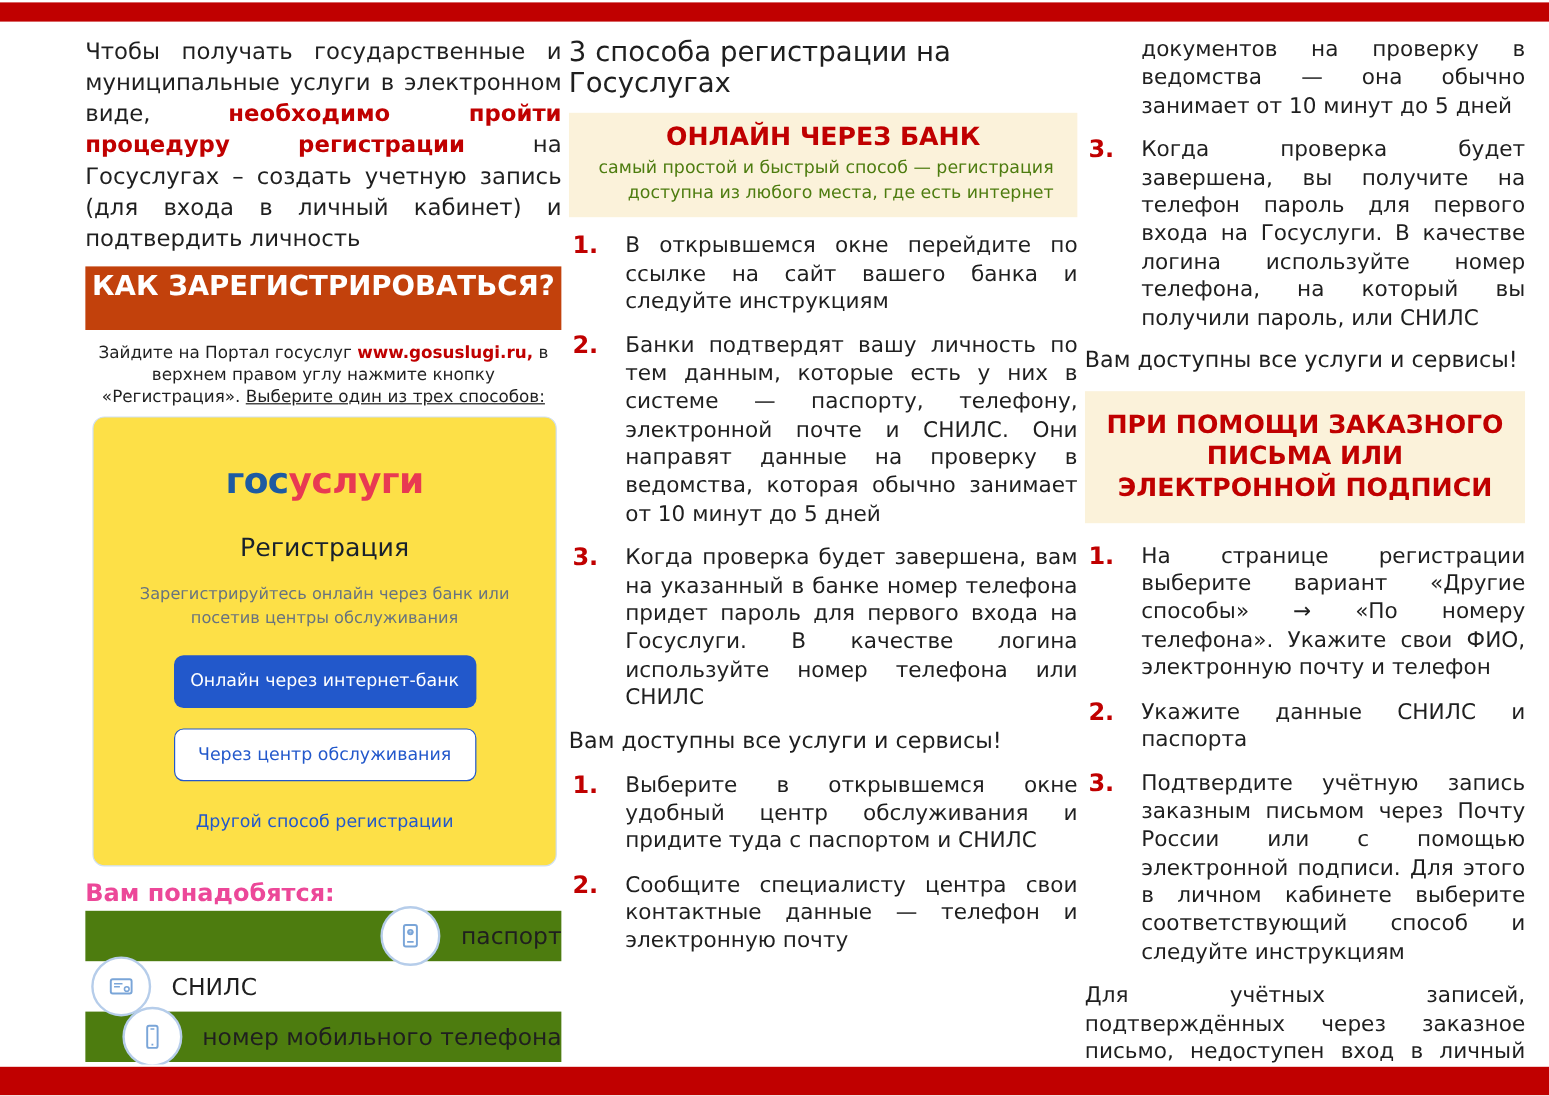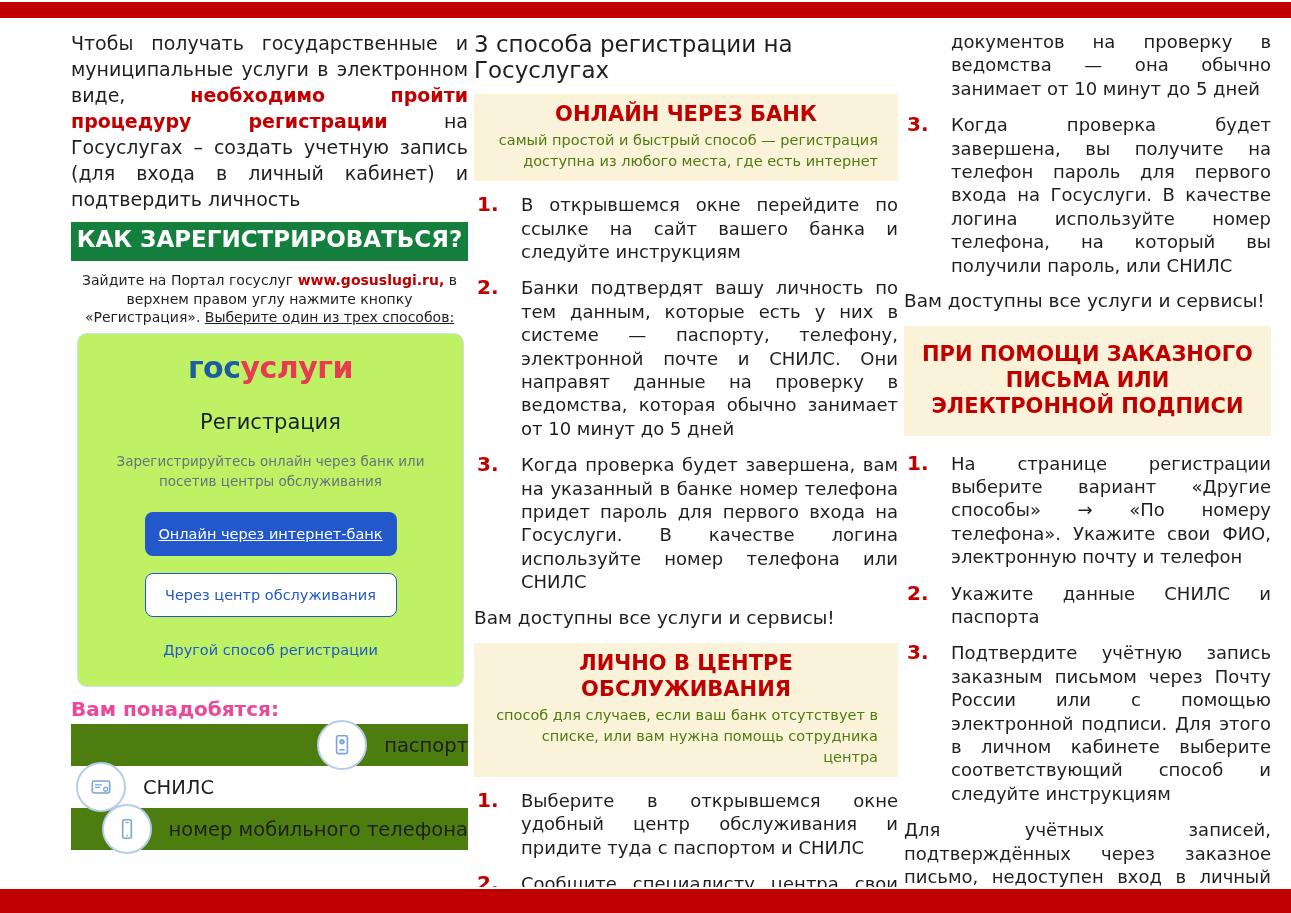--- a/index.html
+++ b/index.html
@@ -17,34 +17,34 @@
   .col-mid   { width:424px; }
   .col-right { flex:1; }
 
   
   .jtext { text-align:justify; text-align-last:left; }
   .red-bold { color:#c00000; font-weight:bold; }
   .underline { text-decoration:underline; }
 
   
   .intro { font-size:19px; line-height:1.37; margin:6px 0 10px; }
-  .banner { background:#15803d; color:#fff; font-weight:bold; font-size:23px;
-            text-align:center; padding:4px 0 9px; margin:6px 0 10px; }
+  .banner { background:#c2410c; color:#fff; font-weight:bold; font-size:23px;
+            text-align:center; padding:4px 0 23px; margin:6px 0 10px; }
   .portal { font-size:14px; line-height:1.33; text-align:center; margin:8px 0 6px; }
 
-  .gos-card { border:1px solid #cfdff2; border-radius:10px; background:#bef264;
-              margin:6px 4px 10px 6px; padding:8px 14px 22px; text-align:center; }
+  .gos-card { border:1px solid #cfdff2; border-radius:10px; background:#fde047;
+              margin:6px 4px 10px 6px; padding:28px 14px 22px; text-align:center; }
   .gos-logo { font-size:30px; font-weight:bold; letter-spacing:-0.5px; margin-top:8px; }
   .gos-logo .lb { color:#1d5ba2; }
   .gos-logo .lr { color:#e83a52; }
   .gos-title { font-size:21px; font-weight:400; color:#18212d; margin:25px 0 17px; }
   .gos-sub { font-size:13.5px; color:#68737f; line-height:1.5; margin:0 auto 21px; max-width:310px; }
   .btn { display:block; width:252px; margin:0 auto; border-radius:8px; font-size:14.5px;
          font-family:inherit; cursor:pointer; }
-  .btn-primary { background:#2258cb; color:#fff; border:none; padding:14px 4px; margin-bottom:17px;text-decoration:underline; }
+  .btn-primary { background:#2258cb; color:#fff; border:none; padding:14px 4px; margin-bottom:17px; }
   .btn-secondary { background:#fff; color:#2258cb; border:1.5px solid #2258cb; padding:13px 4px; margin-bottom:23px; }
   .gos-link { color:#2258cb; font-size:14.5px; text-decoration:none; display:inline-block; margin-bottom:6px; }
 
   .need-title { color:#ec4899; font-weight:bold; font-size:20px; margin:0 0 3px; }
   .need-row { display:flex; align-items:center; height:42px; }
   .need-row.alt { background:#4d7c0f;justify-content:flex-end; }
   .need-icon { flex:none; width:50px; height:50px; border:2px solid #b6cdea; border-radius:50%;
                background:#fff; display:flex; align-items:center; justify-content:center;
                margin-left:5px; position:relative; z-index:1; }
   .need-icon svg { display:block; }
@@ -142,24 +142,20 @@
         <span class="step-num">2.</span>
         <span class="step-text">Банки подтвердят вашу личность по тем данным, которые есть у них в системе — паспорту, телефону, электронной почте и СНИЛС. Они направят данные на проверку в ведомства, которая обычно занимает от 10 минут до 5 дней</span>
       </div>
       <div class="step">
         <span class="step-num">3.</span>
         <span class="step-text">Когда проверка будет завершена, вам на указанный в банке номер телефона придет пароль для первого входа на Госуслуги. В качестве логина используйте номер телефона или СНИЛС</span>
       </div>
 
       <p class="avail">Вам доступны все услуги и сервисы!</p>
 
-      <div class="cream">
-        <div class="cream-title">ЛИЧНО В ЦЕНТРЕ ОБСЛУЖИВАНИЯ</div>
-        <div class="cream-sub">способ для случаев, если ваш банк отсутствует в списке, или вам нужна помощь сотрудника центра</div>
-      </div>
 
       <div class="step">
         <span class="step-num">1.</span>
         <span class="step-text">Выберите в открывшемся окне удобный центр обслуживания и придите туда с паспортом и СНИЛС</span>
       </div>
       <div class="step">
         <span class="step-num">2.</span>
         <span class="step-text">Сообщите специалисту центра свои контактные данные — телефон и электронную почту</span>
       </div>
 

